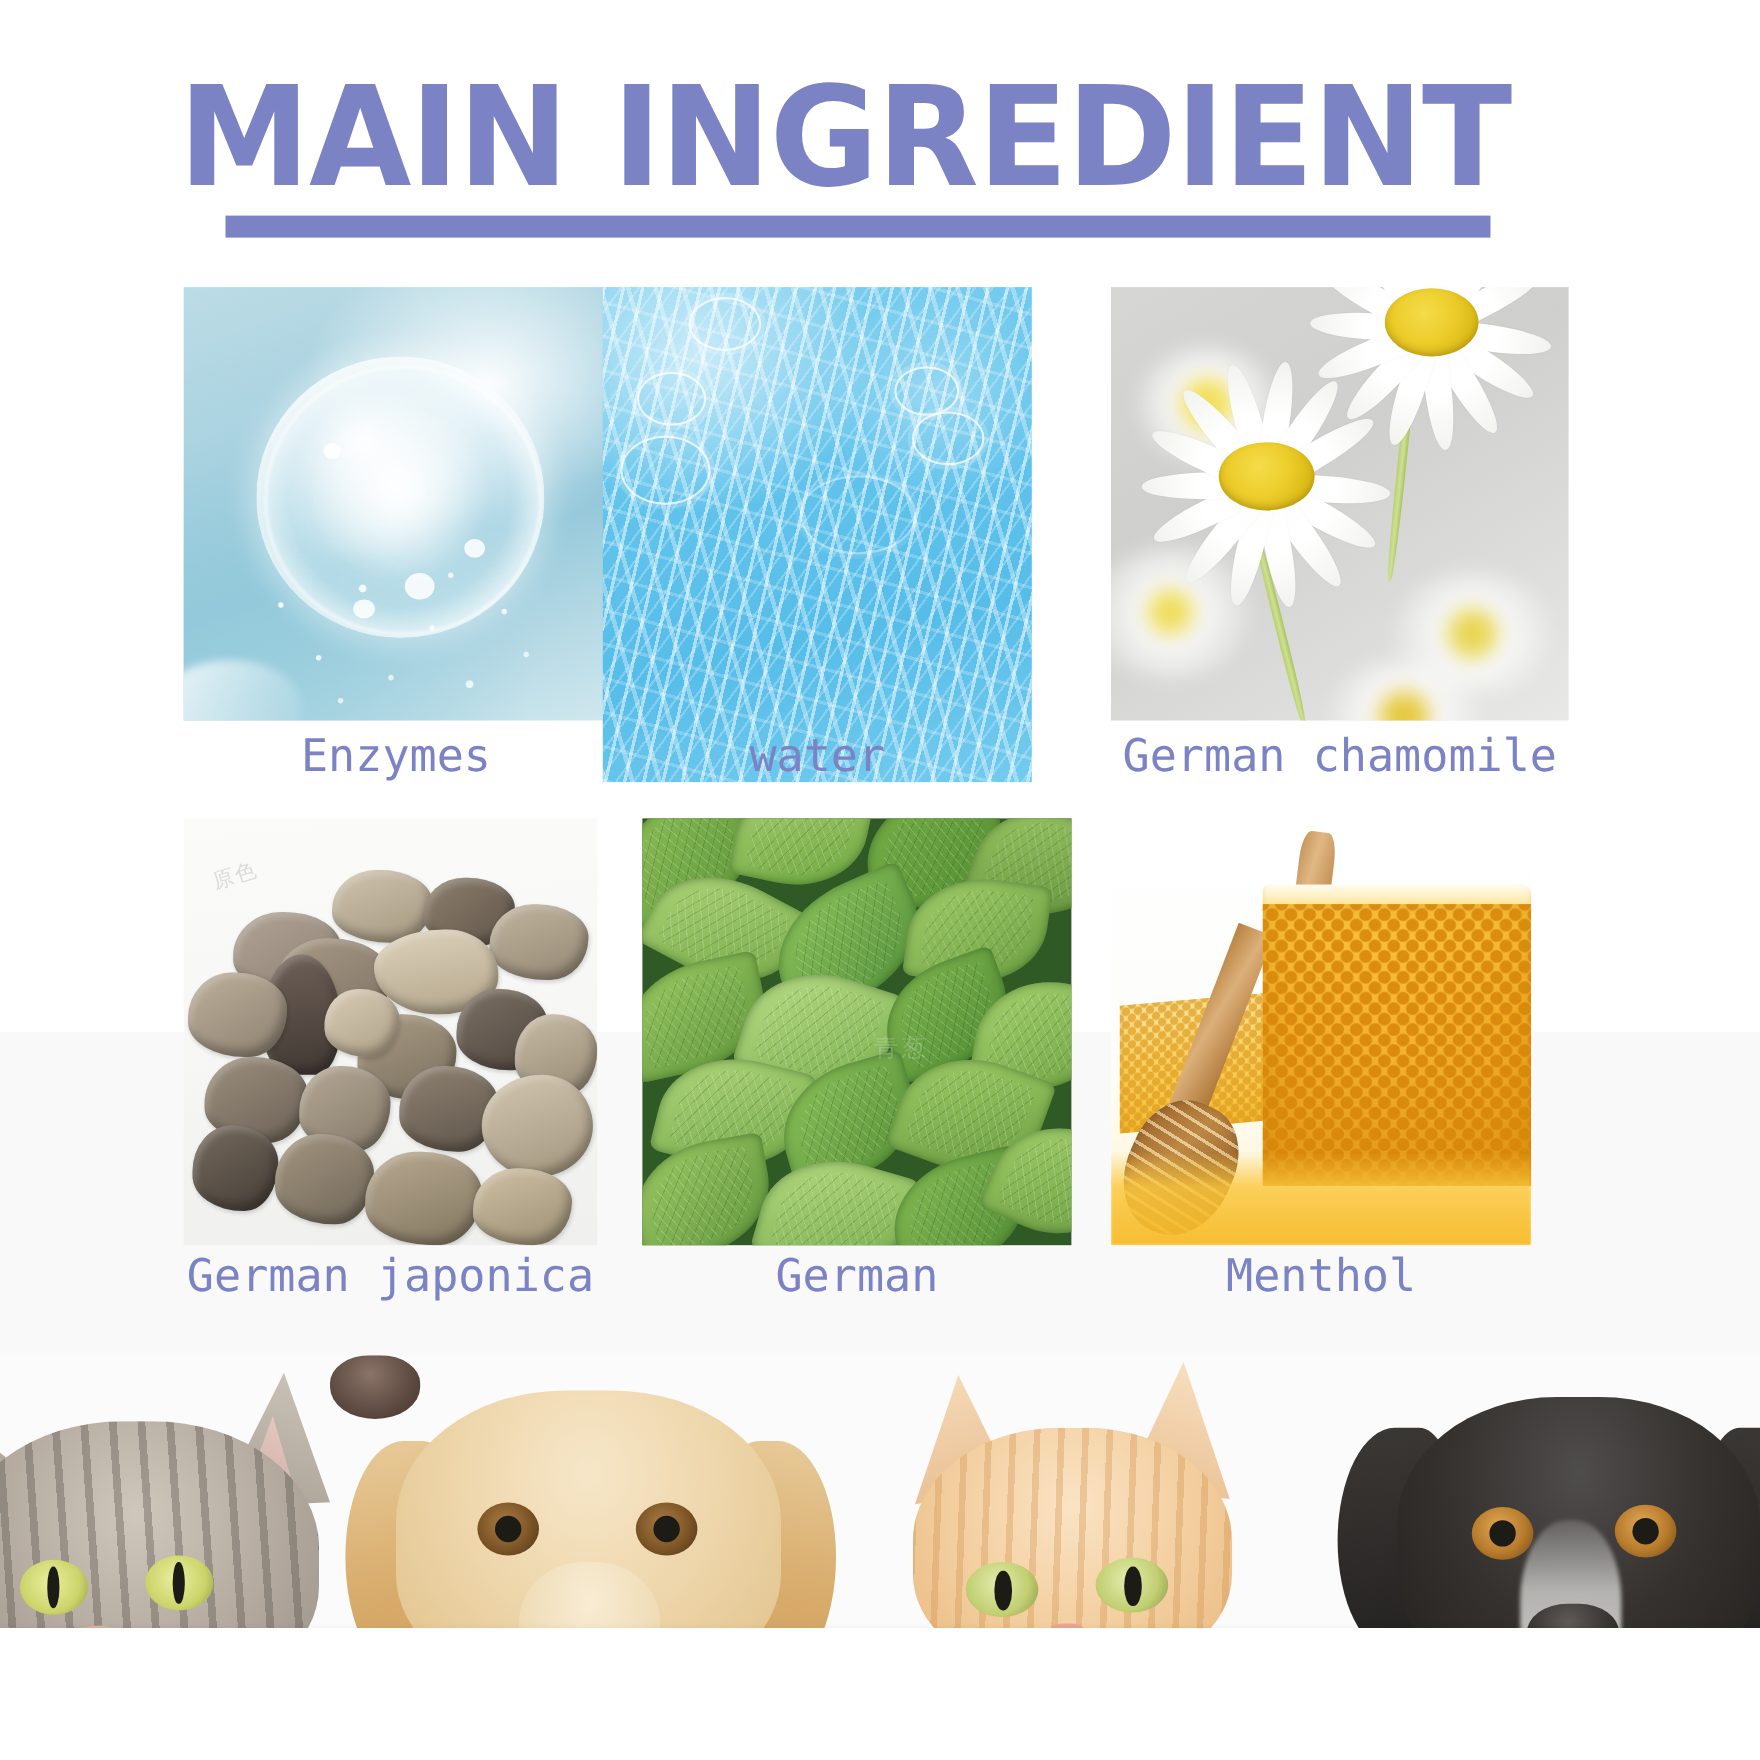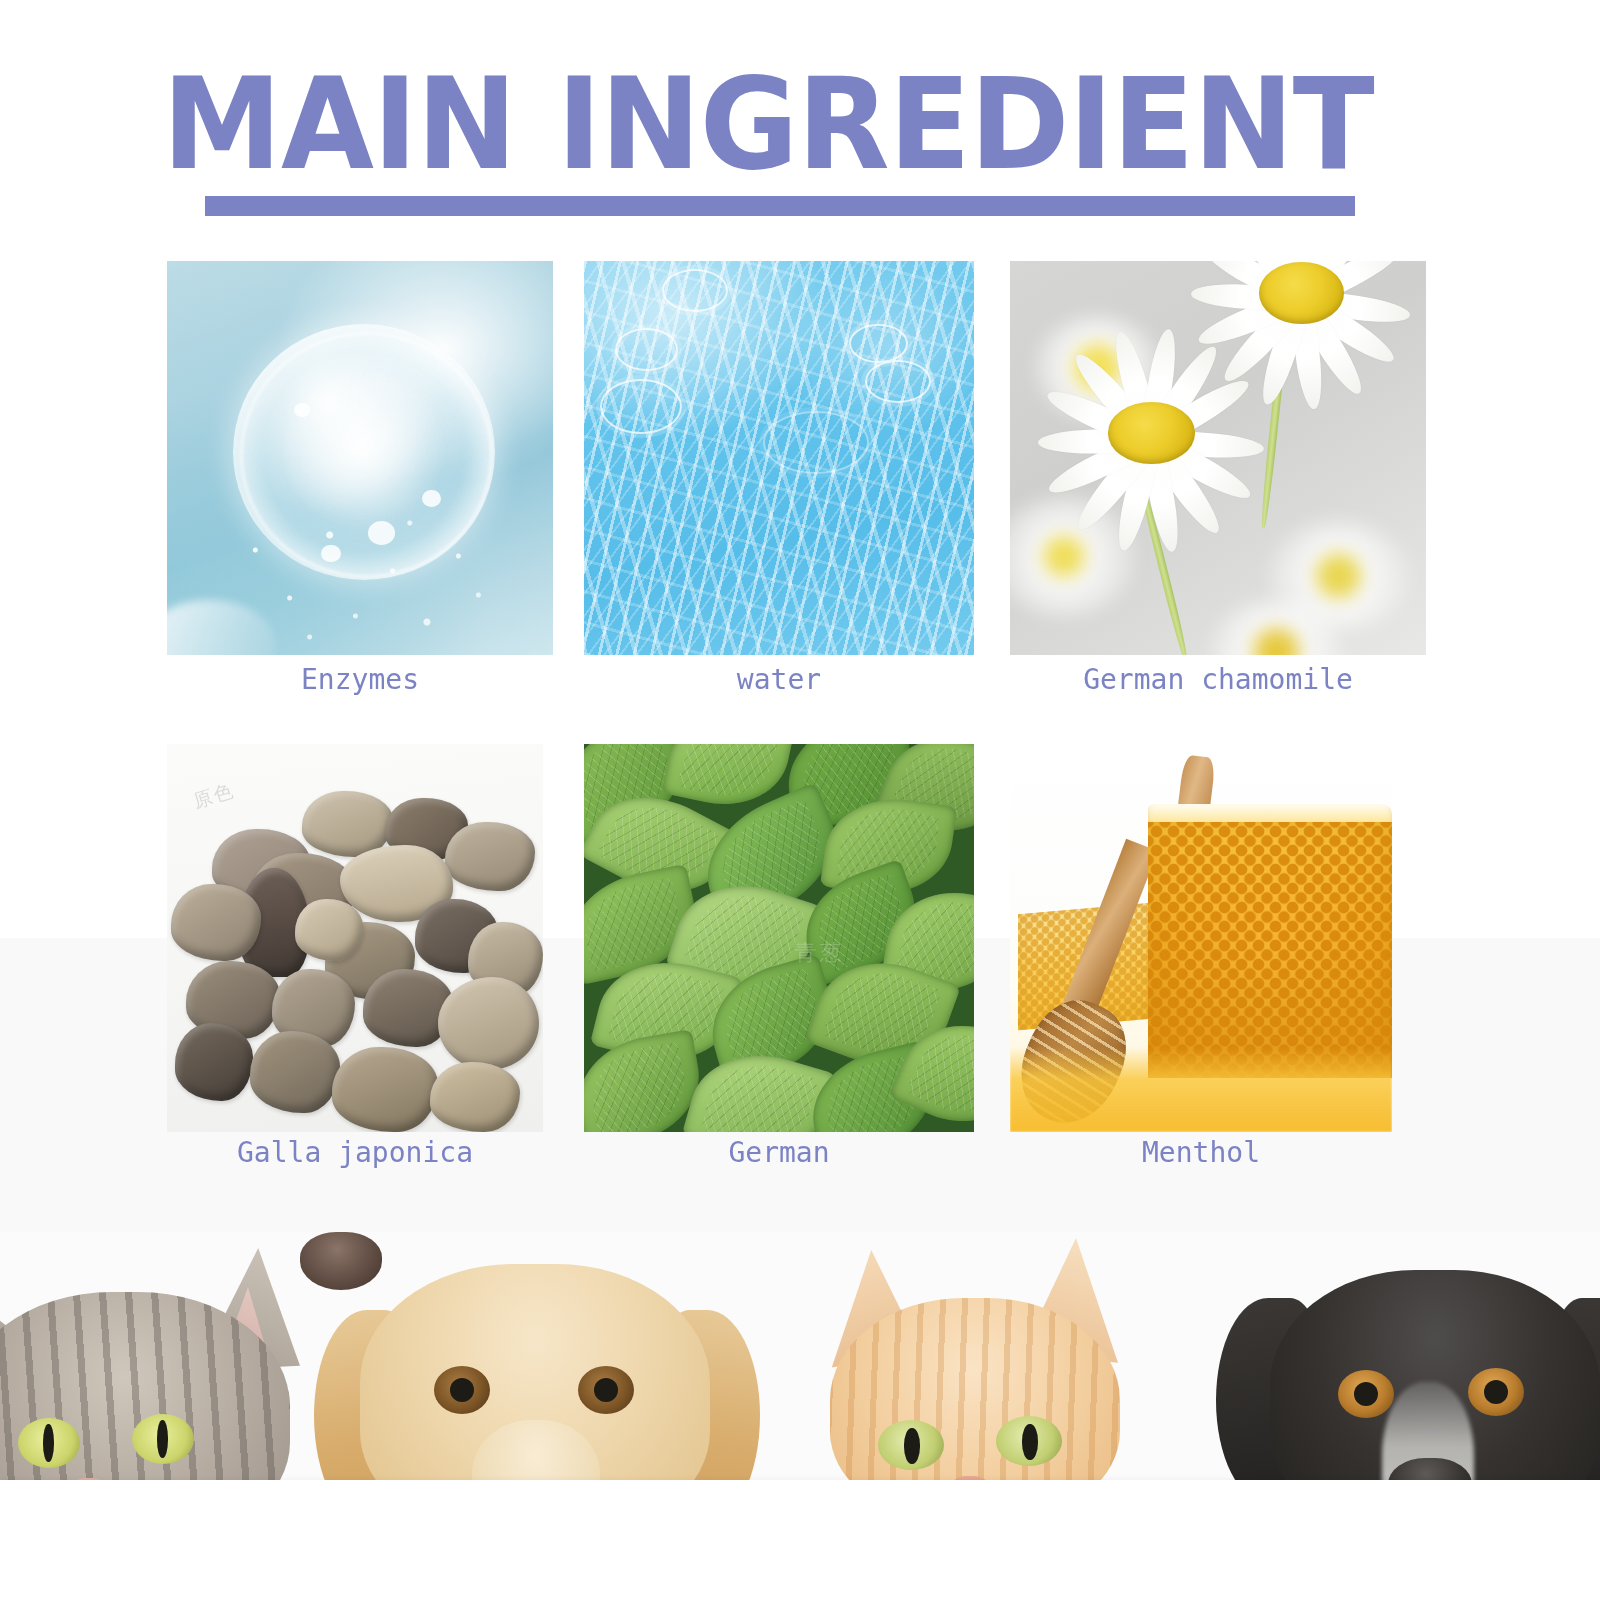--- a/index.html
+++ b/index.html
@@ -45,28 +45,28 @@
   .tile{
     position:absolute;left:0;top:0;
     width:100%;height:100%;
     overflow:hidden;
     background:#fff;
   }
   .caption{
     position:absolute;left:-60px;width:calc(100% + 120px);
     text-align:center;
     font-family:"DejaVu Sans Mono","Liberation Mono",monospace;
-    font-size:28px;
+    font-size:41px;
     color:#7b83c4;
     white-space:nowrap;
   }
 
   
   .c0{left:167px;top:261px;width:386px;height:394px;}
-  .c1{left:584px;top:261px;width:390px;height:394px;}
+  .c1{left:548px;top:261px;width:390px;height:450px;}
   .c2{left:1010px;top:261px;width:416px;height:394px;}
   
   .c3{left:167px;top:744px;width:376px;height:388px;}
   .c4{left:584px;top:744px;width:390px;height:388px;}
   .c5{left:1010px;top:744px;width:382px;height:388px;}
 
   .cap-r1{top:402px;}
   .cap-r2{top:392px;}
 
   
@@ -508,21 +508,21 @@
       <div class="gl-piece" style="left:5%;top:56%;width:25%;height:20%;background:linear-gradient(150deg,#9c8f7d,#6b6156);"></div>
       <div class="gl-piece" style="left:28%;top:58%;width:22%;height:20%;background:linear-gradient(150deg,#b4a794,#857a6a);"></div>
       <div class="gl-piece" style="left:52%;top:58%;width:24%;height:20%;background:linear-gradient(160deg,#8f8272,#5d5449);"></div>
       <div class="gl-piece" style="left:72%;top:60%;width:27%;height:24%;background:linear-gradient(160deg,#d2c6b0,#a2957e);border-radius:54% 46% 50% 50%/50% 50% 50% 50%;"></div>
       <div class="gl-piece" style="left:2%;top:72%;width:21%;height:20%;background:linear-gradient(150deg,#756a5d,#453d37);"></div>
       <div class="gl-piece" style="left:22%;top:74%;width:24%;height:21%;background:linear-gradient(150deg,#a3957f,#70675a);"></div>
       <div class="gl-piece" style="left:44%;top:78%;width:28%;height:22%;background:linear-gradient(160deg,#b8a991,#82765f);"></div>
       <div class="gl-piece" style="left:70%;top:82%;width:24%;height:18%;background:linear-gradient(160deg,#cfc0a3,#9c8f74);"></div>
       <div class="gl-piece" style="left:34%;top:40%;width:18%;height:16%;background:linear-gradient(150deg,#d8ccb5,#aea087);"></div>
     </div>
-    <div class="caption cap-r2">Galla japonica</div>
+    <div class="caption cap-r2">German japonica</div>
   </div>
 
   <div class="cell c4">
     <div class="tile art-menthol">
       <div class="leaf" style="left:-6%;top:-4%;width:32%;height:26%;background:linear-gradient(140deg,#8fc25a,#5d9438);transform:rotate(-18deg);"></div>
       <div class="leaf" style="left:22%;top:-8%;width:30%;height:24%;background:linear-gradient(150deg,#a9d172,#6ba53f);transform:rotate(12deg);"></div>
       <div class="leaf" style="left:52%;top:-6%;width:32%;height:26%;background:linear-gradient(140deg,#79b24a,#4f8a30);transform:rotate(-8deg);"></div>
       <div class="leaf" style="left:78%;top:-2%;width:30%;height:25%;background:linear-gradient(150deg,#9ccb66,#628f3a);transform:rotate(22deg);"></div>
       <div class="leaf" style="left:2%;top:14%;width:34%;height:24%;background:linear-gradient(140deg,#b2d97c,#71a545);transform:rotate(28deg);"></div>
       <div class="leaf" style="left:30%;top:16%;width:36%;height:26%;background:linear-gradient(150deg,#8dc45c,#54903a);transform:rotate(-24deg);"></div>

